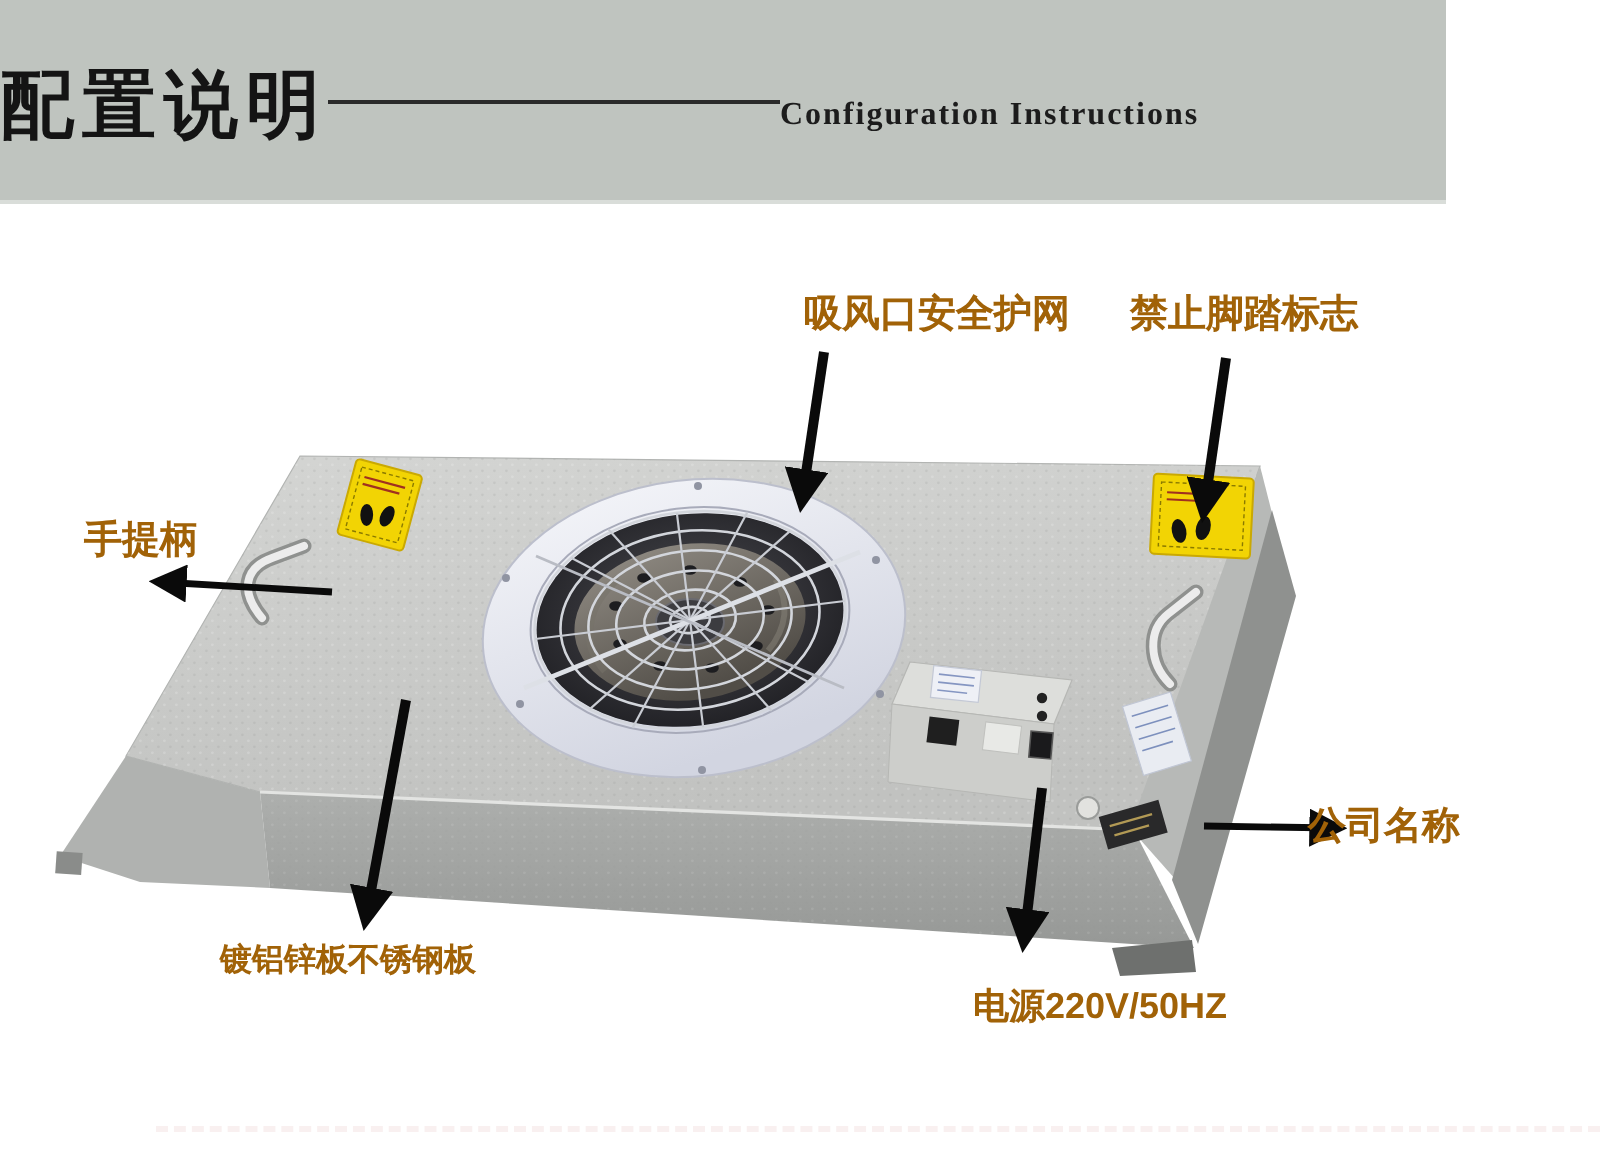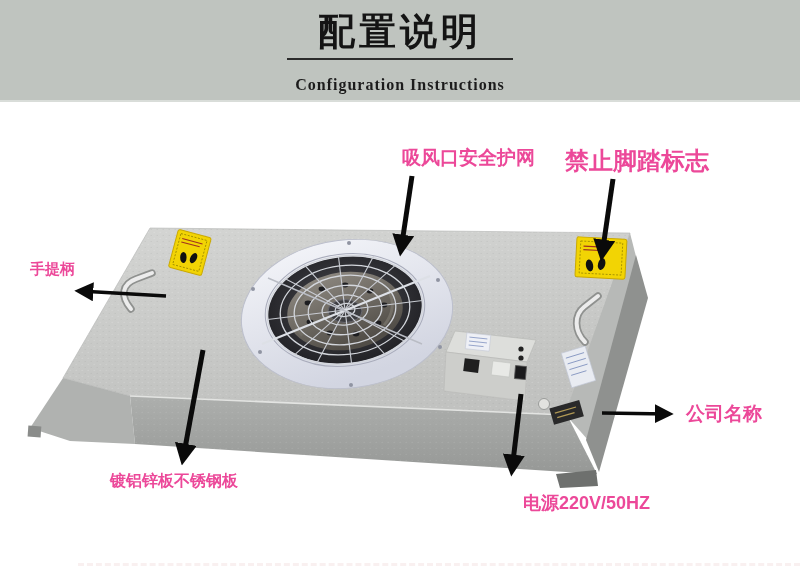--- a/index.html
+++ b/index.html
@@ -3,49 +3,49 @@
 <meta charset="utf-8">
 <style>
   html,body{margin:0;padding:0;}
   body{
     width:800px;height:579px;position:relative;overflow:hidden;
     background:#ffffff;
     font-family:"Liberation Sans","DejaVu Sans",sans-serif;
   }
   
   .header{
-    position:absolute;left:0;top:0;width:800px;height:100px;
+    position:absolute;left:0;top:0;width:723px;height:100px;
     background:#bfc4bf;border-bottom:2px solid #d9ddd9;
-    display:flex;flex-direction:column;align-items:center;
+    display:flex;flex-direction:row;align-items:center;
   }
   .title{
     margin-top:8px;
     font-family:"Liberation Serif","DejaVu Serif",serif;
     font-size:37px;font-weight:700;letter-spacing:4px;color:#141414;
     line-height:1.3;
   }
   .title-divider{
     width:226px;height:0;border-top:2px solid #2b2b2b;margin-top:2px;
   }
   .subtitle{
     margin-top:16px;
     font-family:"Liberation Serif","DejaVu Serif",serif;
     font-size:16px;font-weight:700;letter-spacing:1px;color:#1c1c1c;
   }
   
   .callout{
-    position:absolute;color:#ec4899;font-weight:700;white-space:nowrap;
+    position:absolute;color:#a16207;font-weight:700;white-space:nowrap;
     line-height:1.15;
   }
   .co-intake{left:402px;top:147px;font-size:19px;}
-  .co-nostep{left:565px;top:147px;font-size:24px;}
-  .co-handle{left:30px;top:260px;font-size:15px;}
+  .co-nostep{left:565px;top:147px;font-size:19px;}
+  .co-handle{left:42px;top:260px;font-size:19px;}
   .co-panel{left:110px;top:472px;font-size:16px;}
-  .co-power{left:450px;top:493px;width:200px;text-align:right;font-size:18px;}
-  .co-company{left:686px;top:403px;font-size:19px;}
+  .co-power{left:450px;top:493px;width:200px;text-align:center;font-size:18px;}
+  .co-company{left:654px;top:403px;font-size:19px;}
   
   .art{position:absolute;left:0;top:0;}
   
   .faint-dashes{
     position:absolute;left:78px;top:563px;width:722px;height:0;
     border-top:3px dashed #f8eded;opacity:.8;
   }
 </style>
 </head>
 <body>

